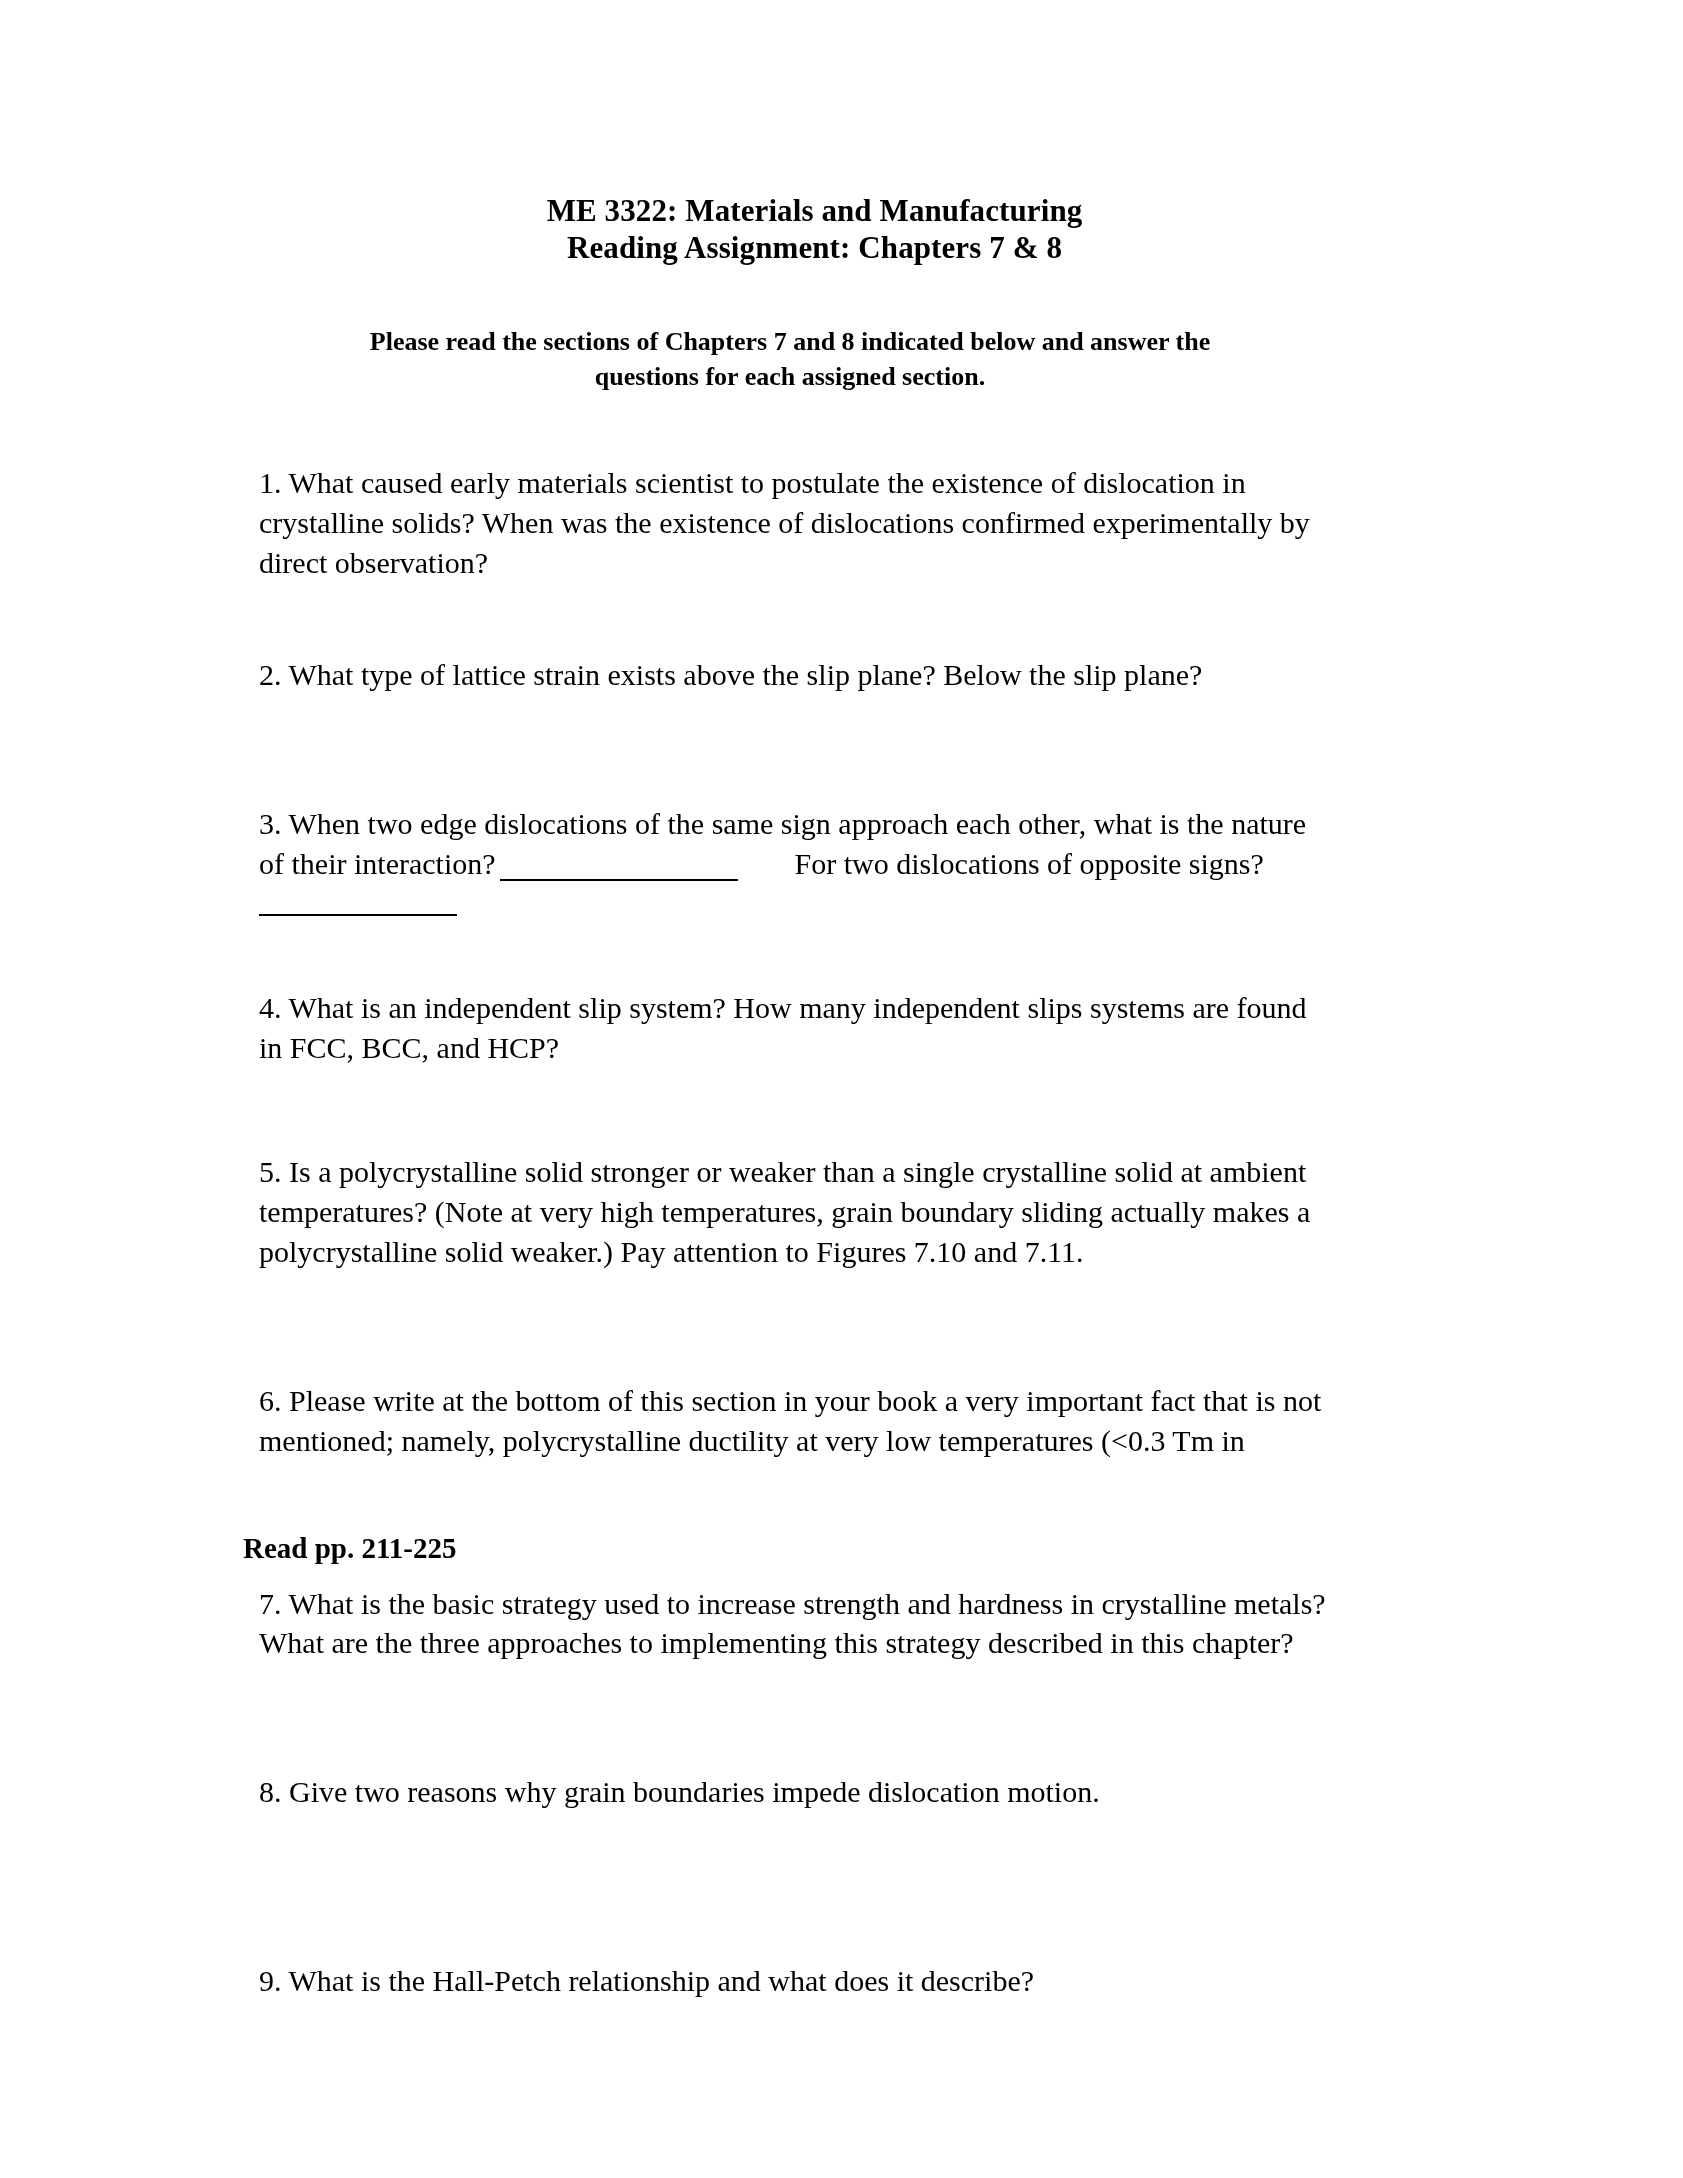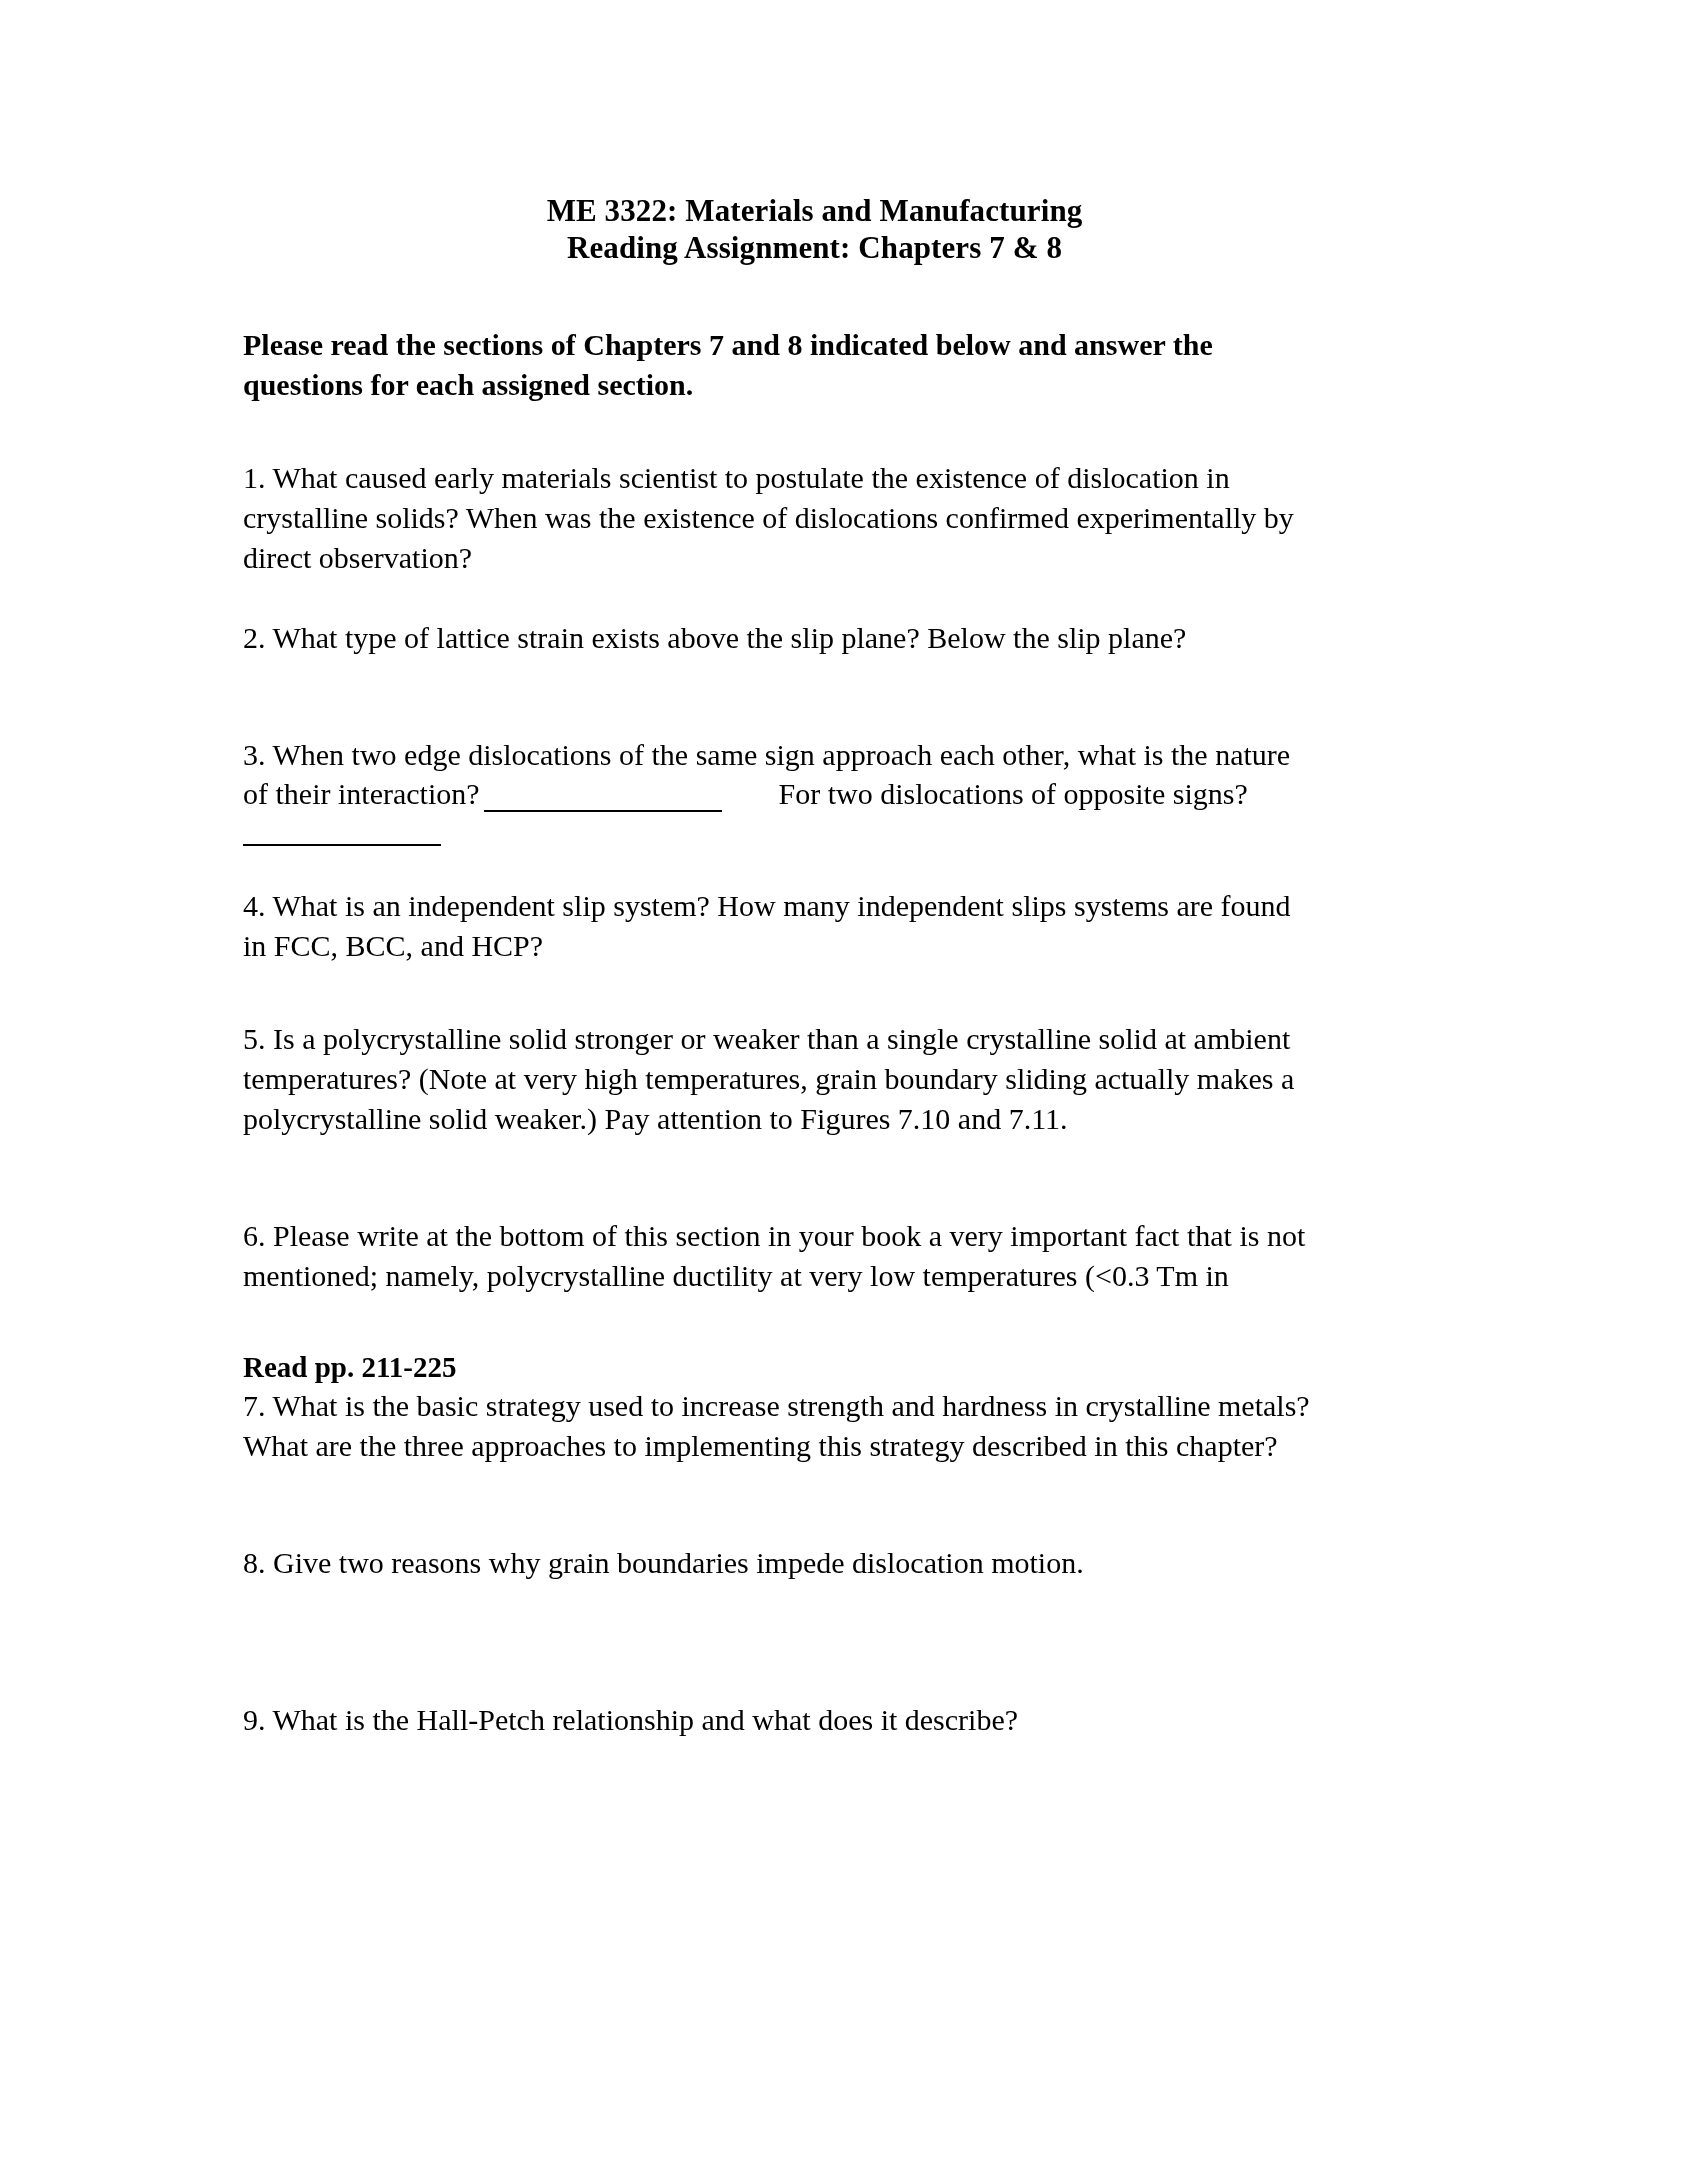--- a/index.html
+++ b/index.html
@@ -32,39 +32,40 @@
     margin: 0 0 0 0;
     letter-spacing: 0.1px;
   }
   .doc-title .line {
     display: block;
     white-space: nowrap;
   }
 
   .intro {
     font-weight: bold;
-    font-size: 30px;
+    font-size: 26px;
     line-height: 1.33;
     margin: 59px 0 0 0;
     max-width: 1094px;
+    text-align: center;
   }
   .intro .line { display: block; }
 
   .section-heading {
     font-weight: bold;
     font-size: 29px;
     line-height: 1.3;
     margin: 0;
     white-space: nowrap;
   }
 
   .question {
     font-size: 30px;
     line-height: 1.33;
-    margin: 0;
+    margin: 16px;
     max-width: 1148px;
   }
   .question .line { display: block; white-space: nowrap; }
 
   .sp-sec   { height: 53px; }
   .sp-q     { height: 40px; }
   .sp-q-big { height: 77px; }
 
   .blank-inline {
     display: inline-block;

